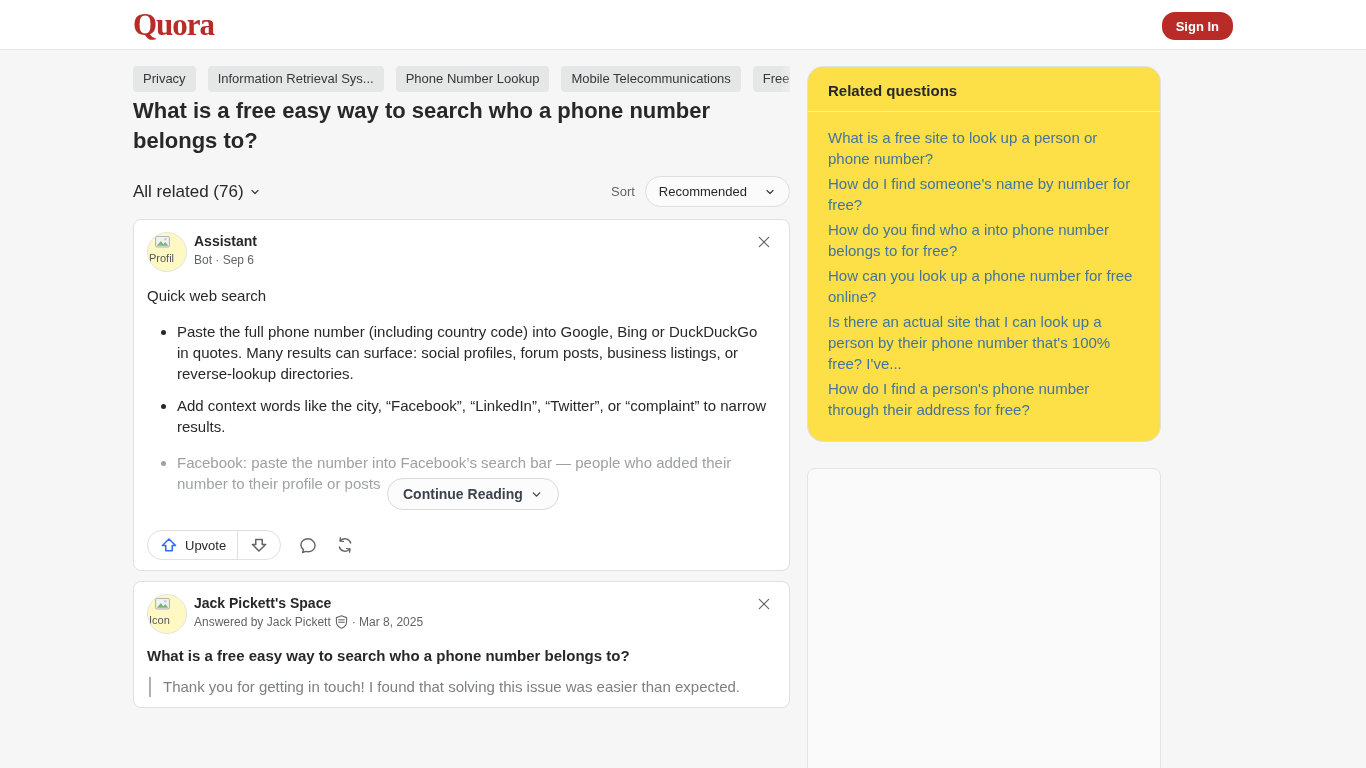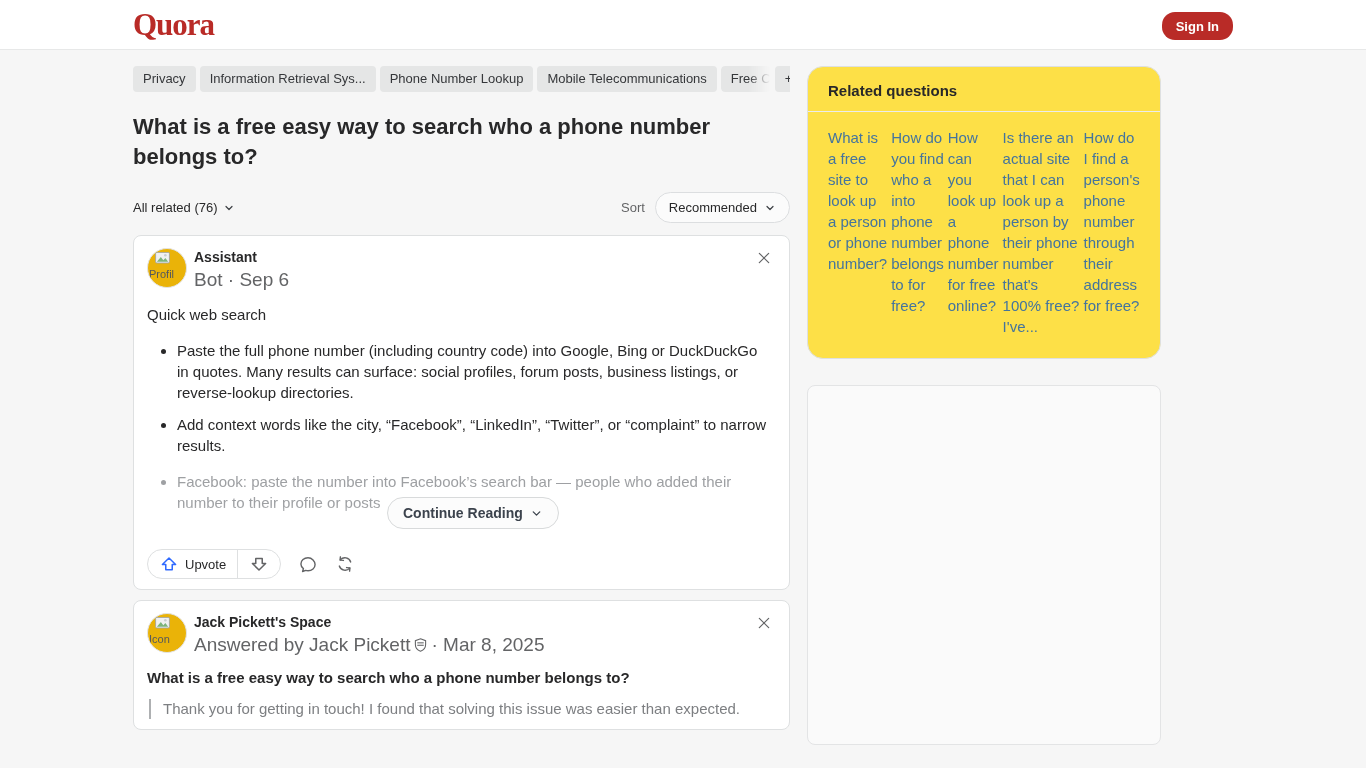--- a/index.html
+++ b/index.html
@@ -23,60 +23,60 @@
     position: absolute; right: 133px; top: 12px; height: 28px;
     background: #b92b27; color: #fff; border: none; border-radius: 13px;
     font-family: "Liberation Sans", sans-serif;
     font-size: 13px; font-weight: bold; padding: 0 14px; cursor: pointer;
   }
   
   .layout { display: flex; gap: 17px; padding: 66px 0 0 133px; align-items: flex-start; }
   .main-col { width: 657px; flex: none; }
   .side-col { width: 354px; flex: none; }
   
-  .tags-row { display: flex; gap: 4px; height: 26px; overflow: hidden; margin-bottom: 20px; width: 657px; }
+  .tags-row { display: flex; gap: 12px; height: 26px; overflow: hidden; margin-bottom: 4px; width: 657px; }
   .tag {
     background: #e5e6e6; border-radius: 4px; padding: 0 10px; font-size: 13px;
     line-height: 26px; color: #35373a; white-space: nowrap; cursor: pointer; flex: none;
   }
   .tag-fade {
     max-width: 50px; overflow: hidden;
     -webkit-mask-image: linear-gradient(to right, #000 55%, transparent 98%);
             mask-image: linear-gradient(to right, #000 55%, transparent 98%);
             text-align: right;
   }
   
   .q-title { font-size: 22px; font-weight: bold; line-height: 30px; width: 645px; margin-bottom: 20px; }
   
   .filter-row { display: flex; justify-content: space-between; align-items: center; margin-bottom: 12px; }
-  .all-related { display: inline-flex; align-items: center; gap: 5px; font-size: 13px; cursor: pointer; }
+  .all-related { display: inline-flex; align-items: center; gap: 5px; font-size: 17px; cursor: pointer; }
   .sort-group { display: flex; align-items: center; gap: 10px; }
   .sort-label { font-size: 13px; color: #636466; }
   .sort-pill {
-    display: inline-flex; align-items: center; gap: 7px; border: 1px solid #dcdee0;
+    display: inline-flex; align-items: center; gap: 17px; border: 1px solid #dcdee0;
     border-radius: 17px; padding: 7px 13px; font-size: 13px; color: #282829;
     background: #fbfbfb; cursor: pointer;
   }
   
   .card {
     background: #fff; border: 1px solid #dee0e1; border-radius: 8px;
     padding: 12px 16px 10px 13px; position: relative; margin-bottom: 10px;
   }
   .card-head { display: flex; gap: 7px; margin-bottom: 13px; }
   .avatar {
     width: 40px; height: 40px; border-radius: 50%; border: 1px solid #e3e4e5;
-    overflow: hidden; position: relative; background: #eab308; flex: none; cursor: pointer;
+    overflow: hidden; position: relative; background: #fef9c3; flex: none; cursor: pointer;
   }
   .avatar .alt-frag {
     position: absolute; left: 1px; top: 19px; font-size: 11px; color: #55585c; white-space: nowrap;
   }
   .avatar .broken-icon { position: absolute; left: 7px; top: 3px; }
   .who { padding-top: 1px; }
   .who-name { font-size: 14px; font-weight: bold; color: #282829; cursor: pointer; }
-  .who-meta { font-size: 19px; color: #636466; margin-top: 4px; display: flex; align-items: center; gap: 4px; text-align: center; }
+  .who-meta { font-size: 12px; color: #636466; margin-top: 4px; display: flex; align-items: center; gap: 4px; text-align: center; }
   .close-btn {
     position: absolute; top: 12px; right: 13px; width: 20px; height: 20px;
     background: none; border: none; cursor: pointer; color: #636466; padding: 0;
   }
   .body-text { font-size: 15px; line-height: 21px; color: #282829; }
   .body-text p { margin-bottom: 15px; }
   .body-text ul { margin: 0 0 15px 0; padding-left: 30px; }
   .body-text li { margin-bottom: 11px; }
   .body-text li:last-child { margin-bottom: 0; }
   
@@ -103,21 +103,21 @@
   .icon-btn { background: none; border: none; cursor: pointer; color: #636466; padding: 0; display: flex; align-items: center; }
   
   .a2-question { font-size: 15px; font-weight: bold; margin: 2px 0 13px; }
   .quote {
     border-left: 2px solid #aeb0b2; padding-left: 12px; margin-left: 2px;
     color: #7d7f82; font-size: 15px; line-height: 20px; height: 20px; overflow: hidden;
   }
   
   .related-box { background: #fde047; border: 1px solid #dee0e1; border-radius: 16px; overflow: hidden; margin-bottom: 26px; }
   .related-title { font-size: 15px; font-weight: bold; padding: 15px 20px 12px; border-bottom: 1px solid #ebecec; }
-  .related-list { padding: 15px 20px 21px; display: flex; flex-direction: row; gap: 4px; justify-content: flex-end; }
+  .related-list { padding: 15px 20px 21px; display: flex; flex-direction: column; gap: 4px; justify-content: flex-end; }
   .related-link { font-size: 15px; line-height: 21px; color: #44749d; cursor: pointer; }
   .ad-box { background: #fafafa; border: 1px solid #e3e4e5; border-radius: 8px; height: 360px; }
   svg { display: block; }
 </style>
 </head>
 <body>
 
 <div class="topbar">
   <div class="logo">Quora</div>
   <button class="signin-btn">Sign In</button>
@@ -277,20 +277,21 @@
       <div class="quote">Thank you for getting in touch! I found that solving this issue was easier than expected.</div>
 
     </div>
   </div>
 
   <div class="side-col">
     <div class="related-box">
       <div class="related-title">Related questions</div>
       <div class="related-list">
         <div class="related-link">What is a free site to look up a person or phone number?</div>
+        <div class="related-link">How do I find someone's name by number for free?</div>
         <div class="related-link">How do you find who a into phone number belongs to for free?</div>
         <div class="related-link">How can you look up a phone number for free online?</div>
         <div class="related-link">Is there an actual site that I can look up a person by their phone number that's 100% free? I've...</div>
         <div class="related-link">How do I find a person's phone number through their address for free?</div>
       </div>
     </div>
     <div class="ad-box"></div>
   </div>
 </div>
 

